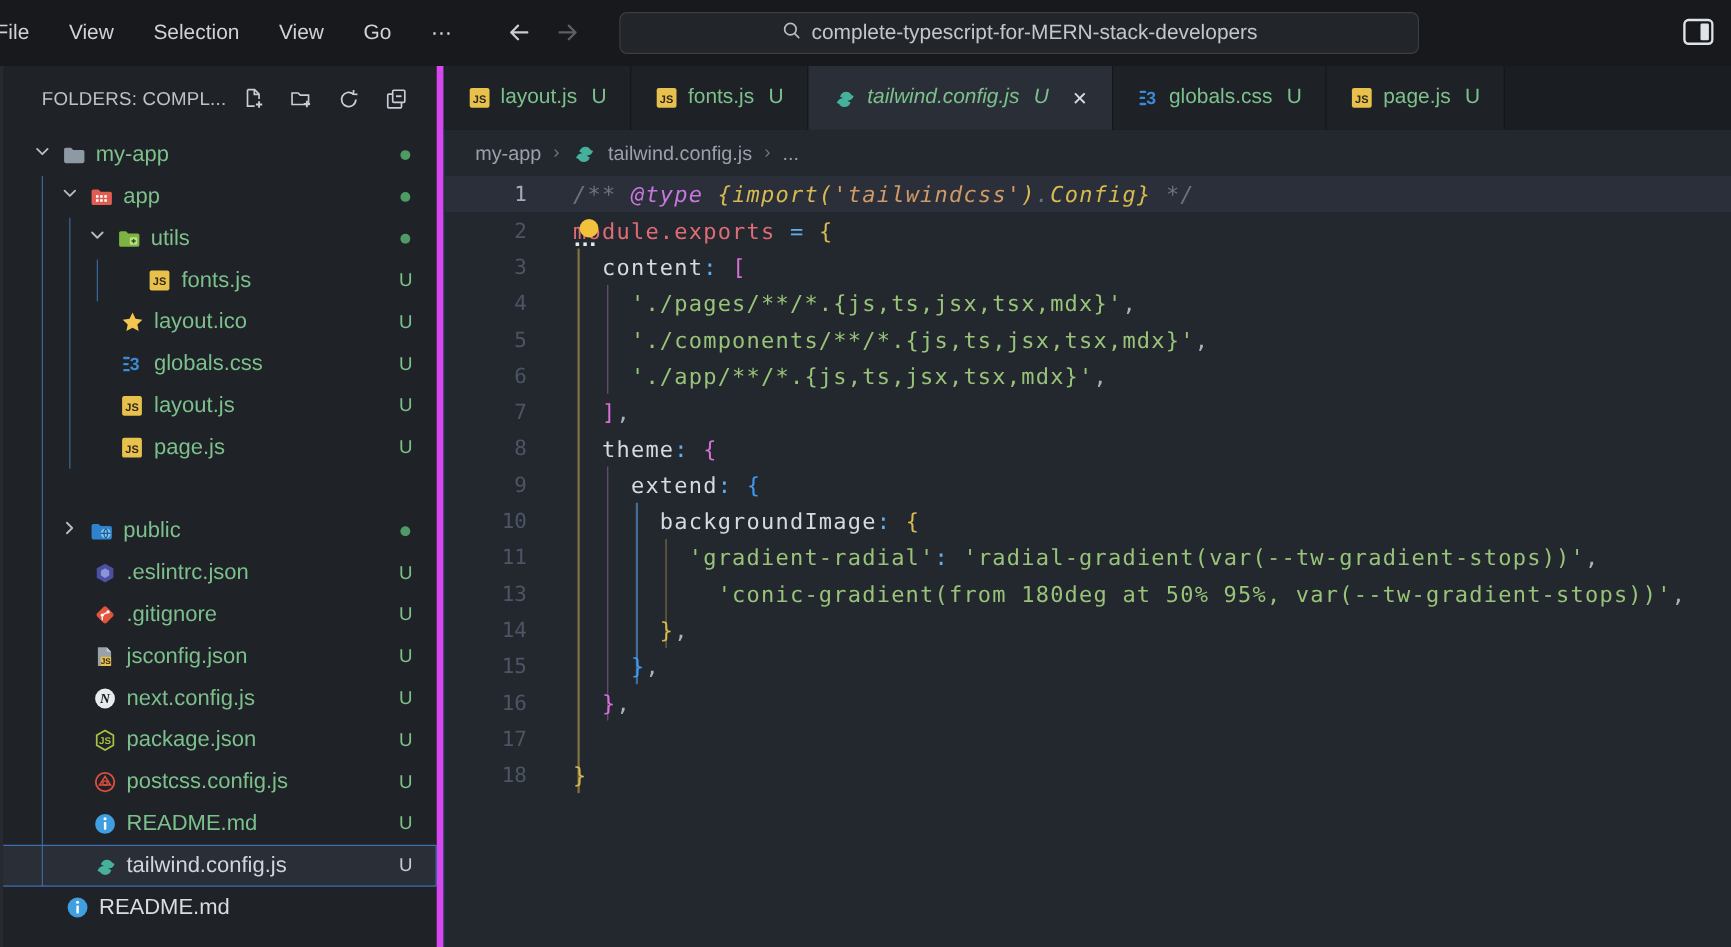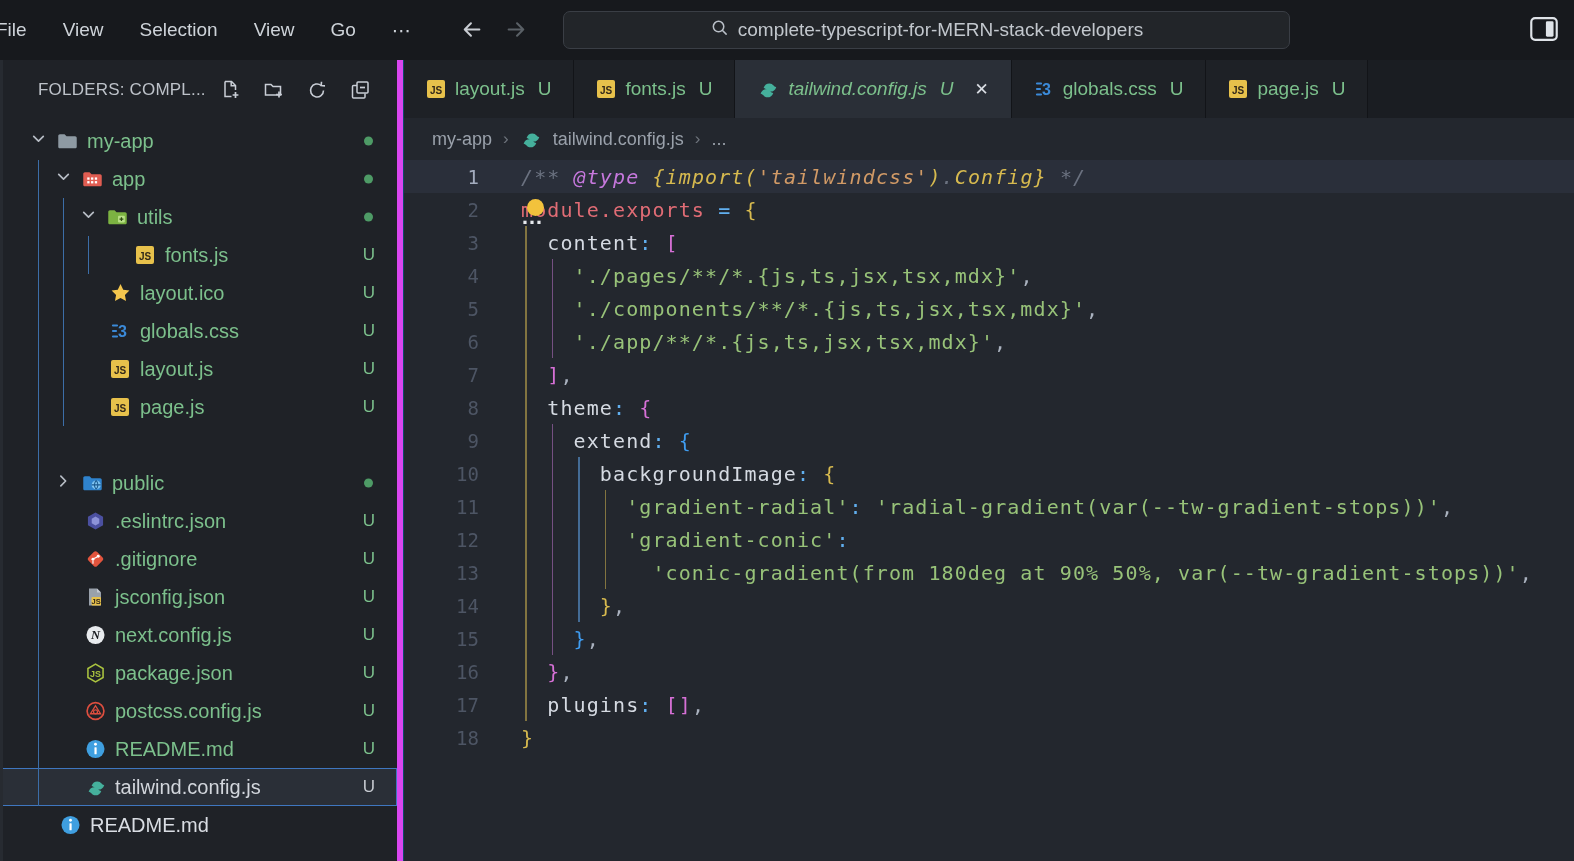--- a/index.html
+++ b/index.html
@@ -506,42 +506,37 @@
   </div>
         <div class="code-line ">
     <span class="gutter">10</span>
     <span class="ctext"><span class="seg-wht">      </span><span class="seg-key">backgroundImage</span><span class="seg-op">:</span><span class="seg-wht"> </span><span class="seg-gold">{</span></span>
   </div>
         <div class="code-line ">
     <span class="gutter">11</span>
     <span class="ctext"><span class="seg-wht">        </span><span class="seg-str">'gradient-radial'</span><span class="seg-op">:</span><span class="seg-wht"> </span><span class="seg-str">'radial-gradient(var(--tw-gradient-stops))'</span><span class="seg-pun">,</span></span>
   </div>
         <div class="code-line ">
-    <span class="gutter">12</span>
-    <span class="ctext"><span class="seg-wht">        </span><span class="seg-str">'gradient-conic'</span><span class="seg-op">:</span></span>
-  </div>
-        <div class="code-line ">
     <span class="gutter">13</span>
-    <span class="ctext"><span class="seg-wht">          </span><span class="seg-str">'conic-gradient(from 180deg at 90% 50%, var(--tw-gradient-stops))'</span><span class="seg-pun">,</span></span>
+    <span class="ctext"><span class="seg-wht">          </span><span class="seg-str">'conic-gradient(from 180deg at 50% 95%, var(--tw-gradient-stops))'</span><span class="seg-pun">,</span></span>
   </div>
         <div class="code-line ">
     <span class="gutter">14</span>
     <span class="ctext"><span class="seg-wht">      </span><span class="seg-gold">}</span><span class="seg-pun">,</span></span>
   </div>
         <div class="code-line ">
     <span class="gutter">15</span>
     <span class="ctext"><span class="seg-wht">    </span><span class="seg-blu">}</span><span class="seg-pun">,</span></span>
   </div>
         <div class="code-line ">
     <span class="gutter">16</span>
     <span class="ctext"><span class="seg-wht">  </span><span class="seg-mag">}</span><span class="seg-pun">,</span></span>
   </div>
         <div class="code-line ">
     <span class="gutter">17</span>
-    <span class="ctext"><span class="seg-wht">  </span><span class="seg-key">plugins</span><span class="seg-op">:</span><span class="seg-wht"> </span><span class="seg-mag">[]</span><span class="seg-pun">,</span></span>
   </div>
         <div class="code-line ">
     <span class="gutter">18</span>
     <span class="ctext"><span class="seg-gold">}</span></span>
   </div>
         <div class="bulb"></div>
         <div class="hintdots">…</div>
       </div>
   </div>
 

